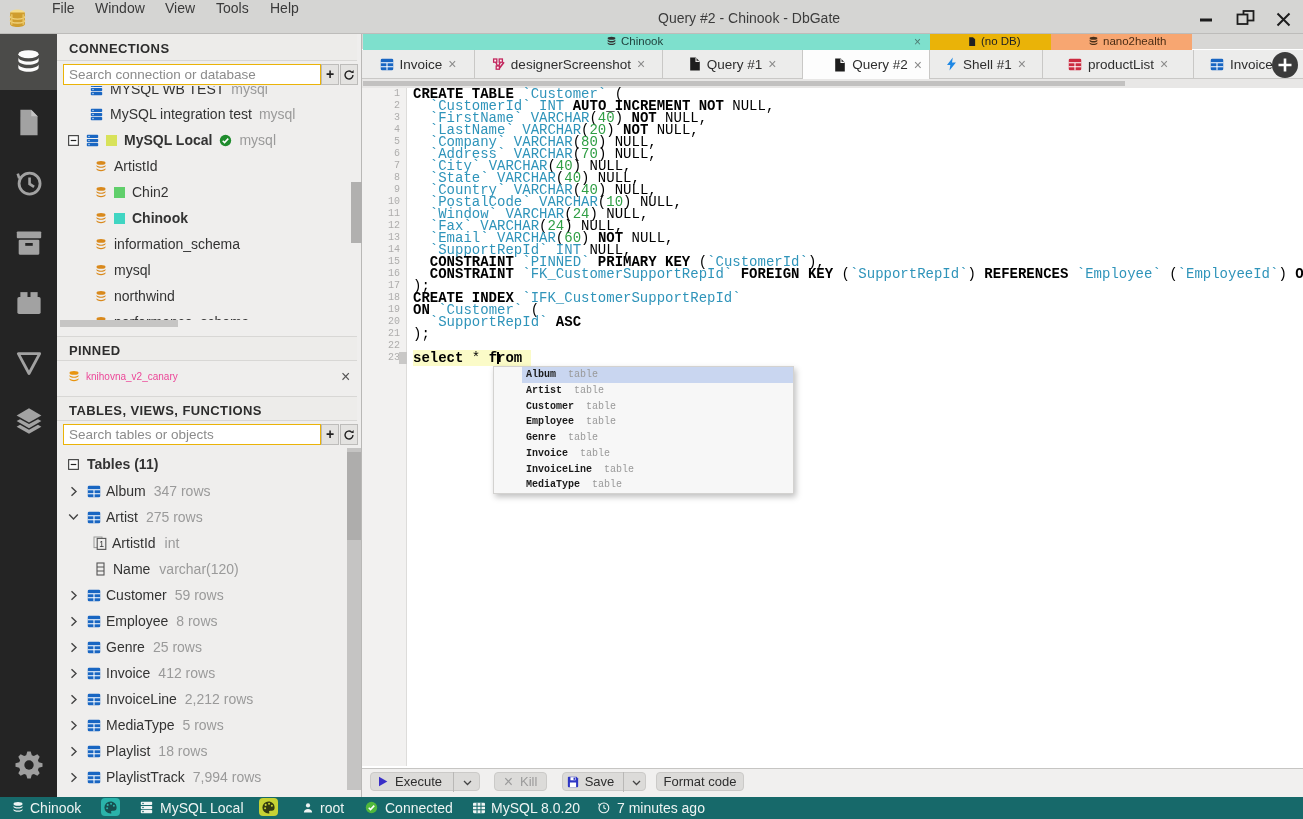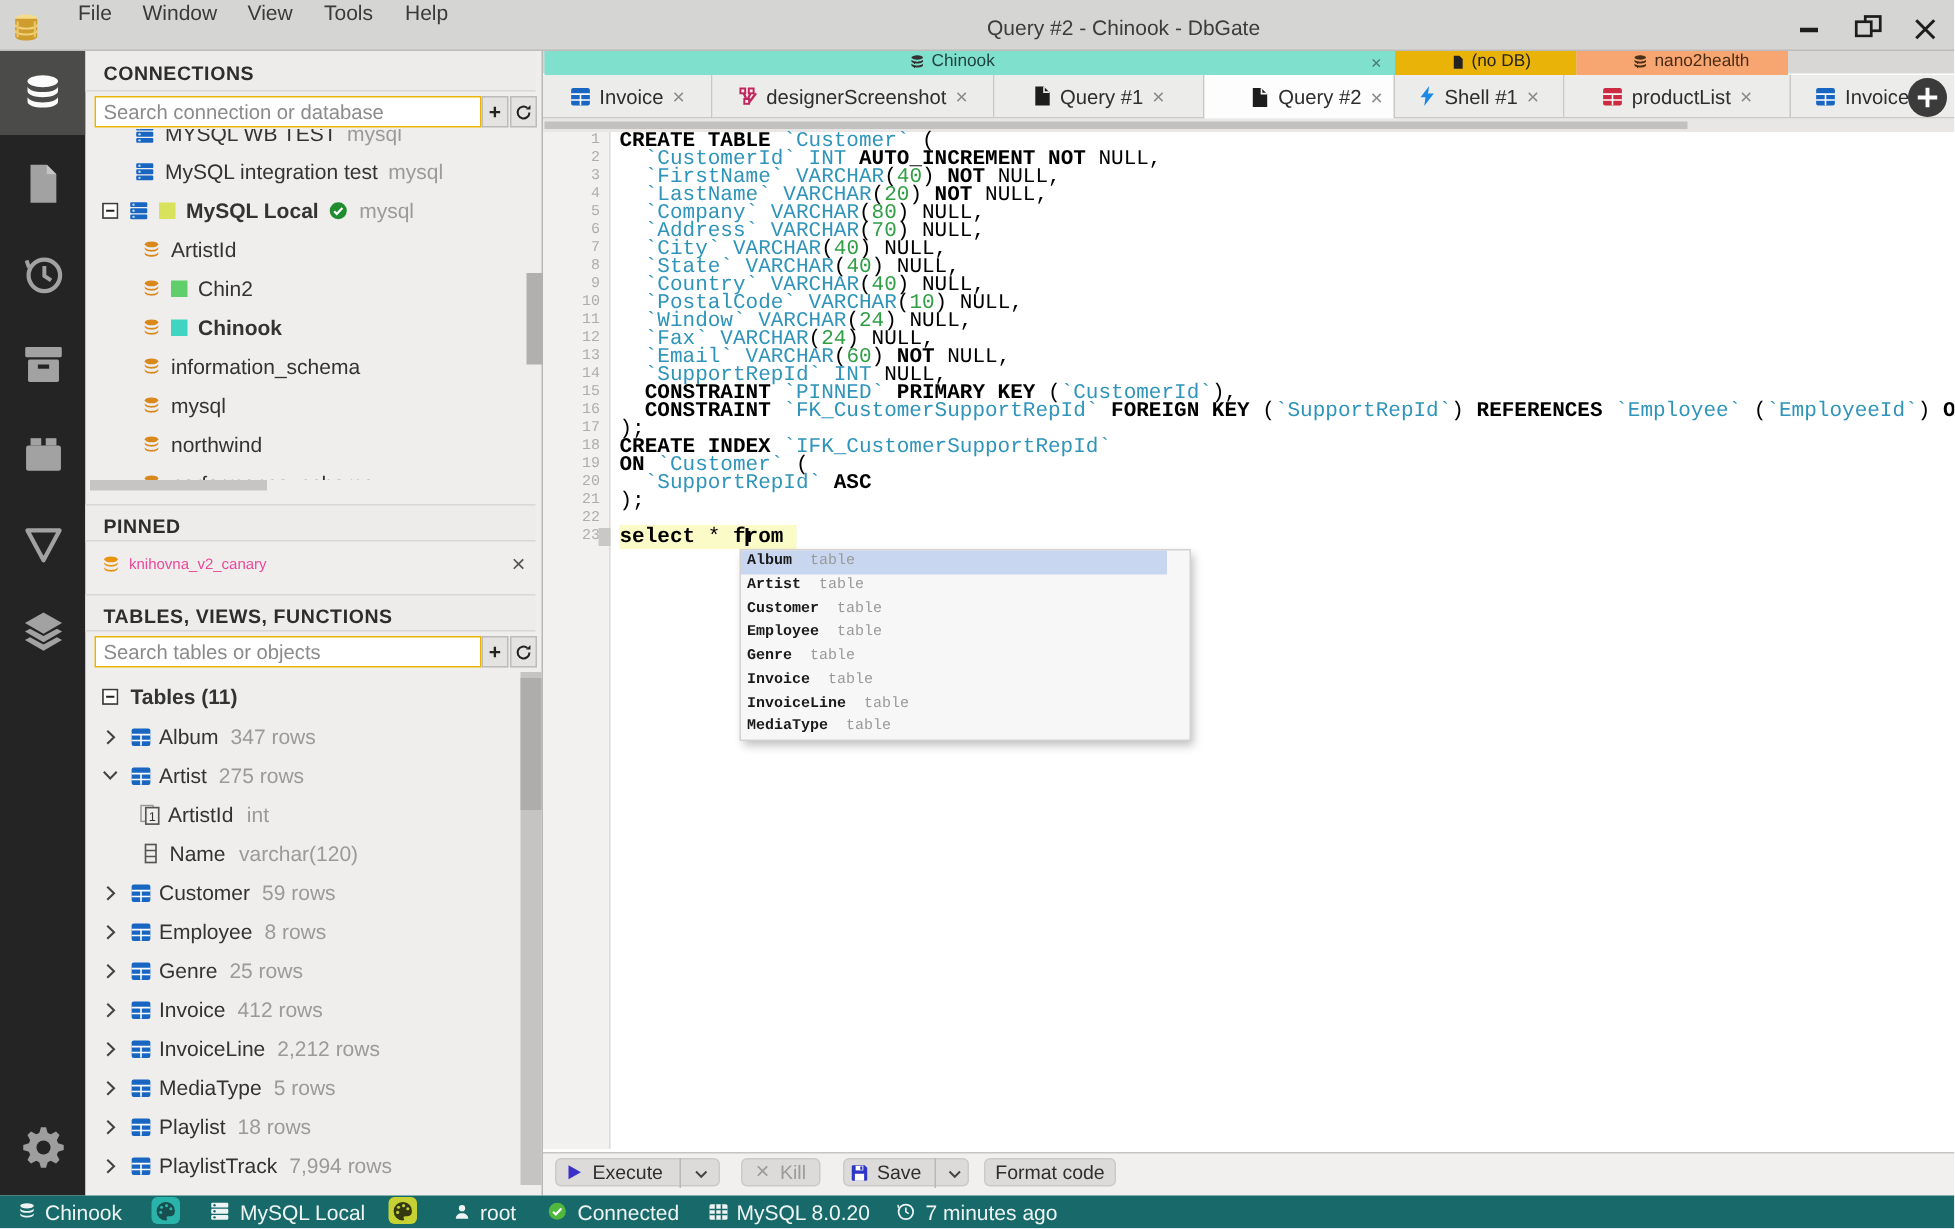--- a/index.html
+++ b/index.html
@@ -34,21 +34,21 @@
   .editor { left:362px; top:88px; width:941px; height:680px; background:#fff; }
   .gutter { position:absolute; left:362px; top:88px; width:45px; height:678px; background:#f2f1f0; border-right:1px solid #dddcda; }
   .lns { position:absolute; left:362px; top:88px; width:38px; font-family:"Liberation Mono", monospace; font-size:10px; line-height:12px; text-align:right; color:#aeadac; }
   pre.code { position:absolute; left:413px; top:88px; font-family:"Liberation Mono", monospace; font-size:14px; line-height:12px; color:#000; }
   pre.code b { font-weight:bold; color:#000; }
   .id { color:#2f94ba; }
   .num { color:#2f9e44; }
   .stmt { background:#fbfbc8; }
   
   .hint { position:absolute; left:493px; top:366px; width:301px; height:128px; background:#f7f7f7; border:1px solid #d3d2d0; box-shadow:2px 3px 6px rgba(0,0,0,.25); font-family:"Liberation Mono", monospace; font-size:10px; }
-  .hint .hrow { height:15.75px; line-height:15.75px; padding-left:4px; color:#1a1a1a; white-space:pre; font-weight:bold; }
+  .hint .hrow { height:15.75px; line-height:15.75px; padding-left:4px; color:#1a1a1a; white-space:pre; font-weight:bold;margin-left:28px; }
   .hint .hrow .tag { font-weight:normal; }
   .hint .hrow .tag { color:#999; }
   .hint .hrow.sel { background:linear-gradient(#c9d6f0,#c9d6f0) left top/284px 100% no-repeat; }
   
   .toolbar { left:362px; top:768px; width:941px; height:30px; background:#f1f0ef; border-top:1px solid #c6c5c3; }
   .tbtn { position:absolute; top:772px; height:19px; background:#dcdbd9; border:1px solid #cbcac8; border-radius:4px; display:flex; align-items:center; justify-content:center; font-size:13px; color:#2e2e2e; }
   
   .statusbar { left:0; top:797px; width:1303px; height:22px; background:#17696a; color:#eef4f3; font-size:14px; }
   .statusbar .r { top:1px; height:19px; }
 </style>

